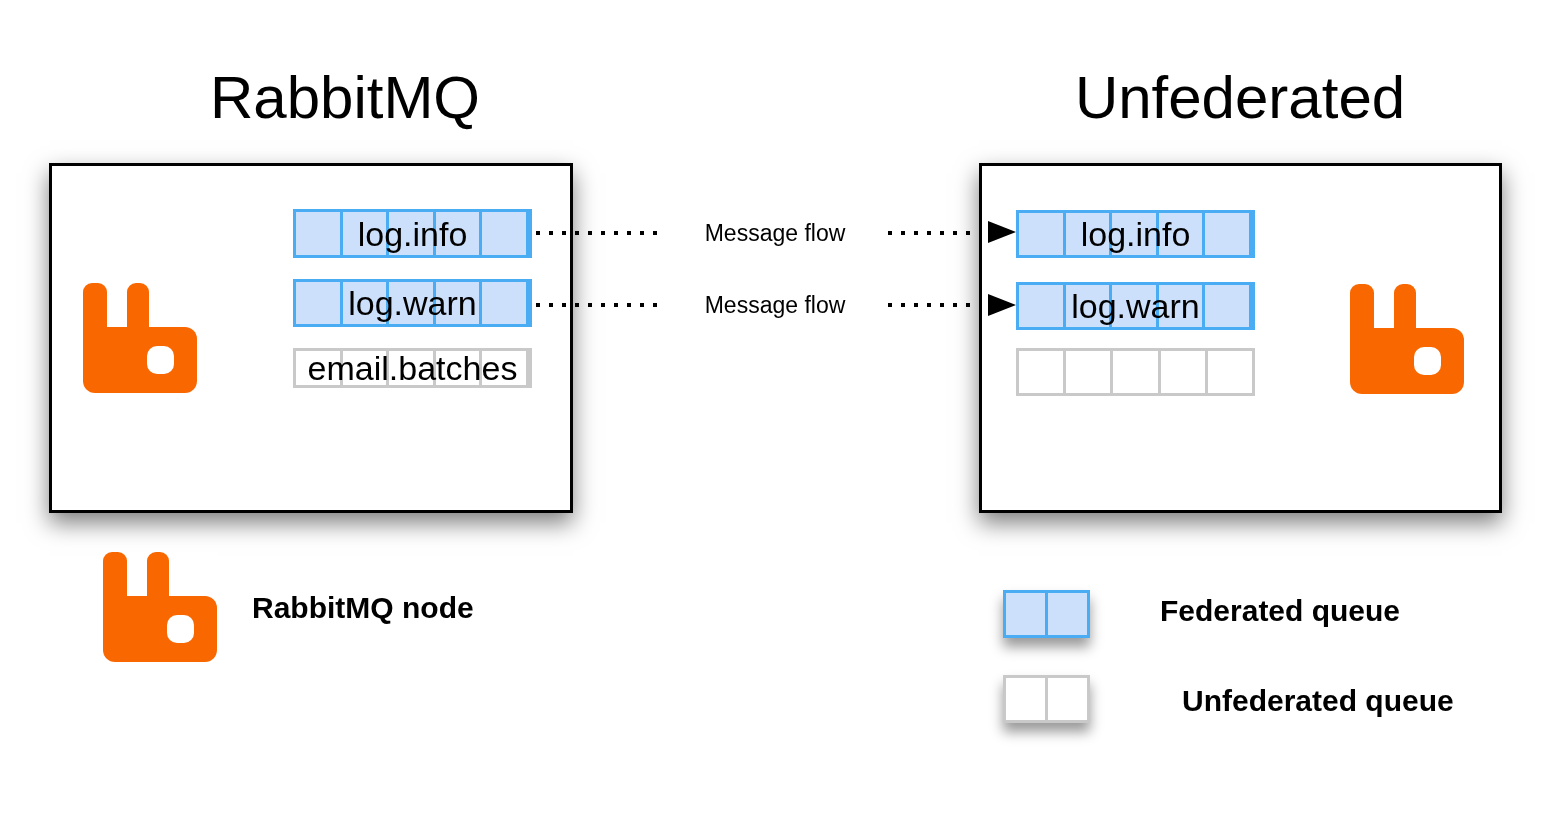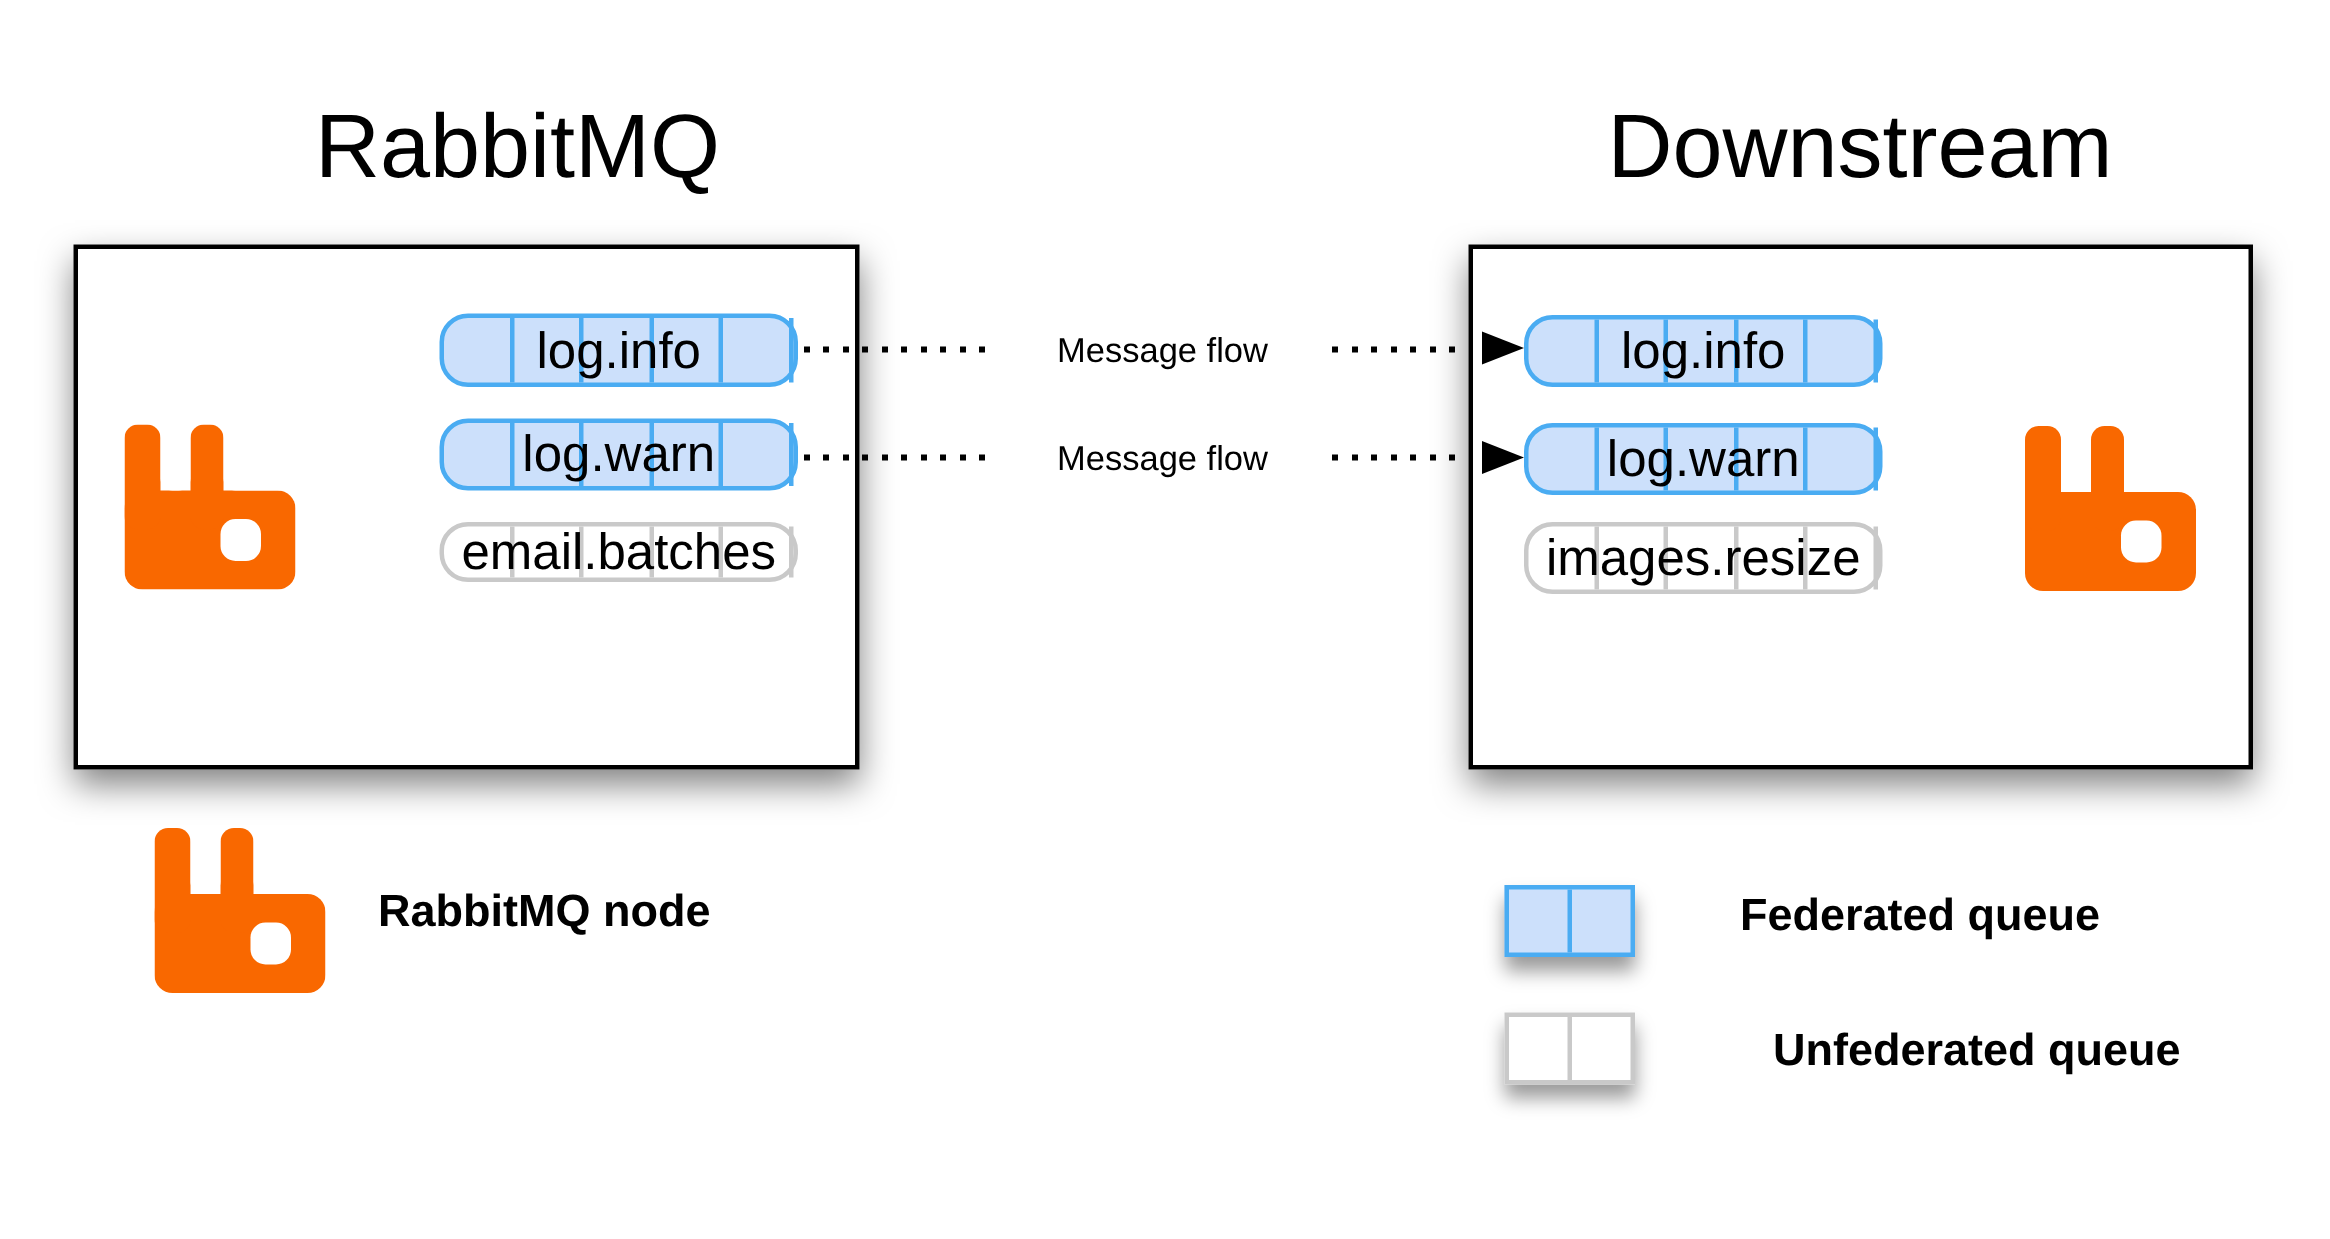--- a/index.html
+++ b/index.html
@@ -12,21 +12,21 @@
   .abs{position:absolute;}
   .title{
     font-size:60px;line-height:1;white-space:nowrap;
     transform:translateX(-50%);
   }
   .node-box{
     box-sizing:border-box;background:#fff;border:3px solid #000;
     box-shadow:0 10px 22px rgba(0,0,0,.5);
   }
   .queue{
-    box-sizing:border-box;display:flex;position:absolute;border-radius:19px;
+    box-sizing:border-box;display:flex;position:absolute;
   }
   .queue.federated{
     border:3px solid var(--federated-border);
     background:var(--federated-fill);
   }
   .queue.unfederated{
     border:3px solid var(--unfederated-border);
     background:var(--unfederated-fill);
   }
   .queue .cell{flex:1 1 0;}
@@ -77,21 +77,21 @@
     <rect x="0" y="0" width="24" height="70" rx="9" fill="var(--brand-orange)"></rect>
     <rect x="44" y="0" width="22" height="70" rx="9" fill="var(--brand-orange)"></rect>
     <rect x="24" y="-12" width="20" height="56" rx="8" fill="#ffffff"></rect>
     <rect x="66" y="-12" width="60" height="56" rx="8" fill="#ffffff"></rect>
     <rect x="64" y="63" width="27" height="28" rx="10" fill="#ffffff"></rect>
   </symbol>
 </svg>
 
 <div class="abs title" style="left:345px;top:68px">RabbitMQ</div>
 
-<div class="abs title" style="left:1240px;top:68px">Downstream</div>
+<div class="abs title" style="left:1240px;top:68px">Unfederated</div>
 
 <div class="abs node-box" style="left:49px;top:163px;width:524px;height:350px"></div>
 
 <div class="abs node-box" style="left:979px;top:163px;width:523px;height:350px"></div>
 
 <svg class="abs rabbit" style="left:83px;top:283px" width="114" height="110" viewBox="0 0 114 110">
   <use href="#rabbit-symbol" width="114" height="110"></use>
 </svg>
 
 <svg class="abs rabbit" style="left:1350px;top:284px" width="114" height="110" viewBox="0 0 114 110">
@@ -142,21 +142,20 @@
   <div class="cell"></div>
   <span class="qlabel">log.warn</span>
 </div>
 
 <div class="queue unfederated" style="left:1016px;top:348px;width:239px;height:48px">
   <div class="cell"></div>
   <div class="cell"></div>
   <div class="cell"></div>
   <div class="cell"></div>
   <div class="cell"></div>
-  <span class="qlabel">images.resize</span>
 </div>
 
 <div class="abs dots" style="left:536px;top:231px;width:125px"></div>
 <div class="abs flow-label" style="left:670px;top:218px">Message flow</div>
 <div class="abs dots" style="left:888px;top:231px;width:88px"></div>
 <div class="abs arrowhead" style="left:988px;top:221px"></div>
 
 <div class="abs dots" style="left:536px;top:303px;width:123px"></div>
 <div class="abs flow-label" style="left:670px;top:290px">Message flow</div>
 <div class="abs dots" style="left:888px;top:303px;width:88px"></div>

